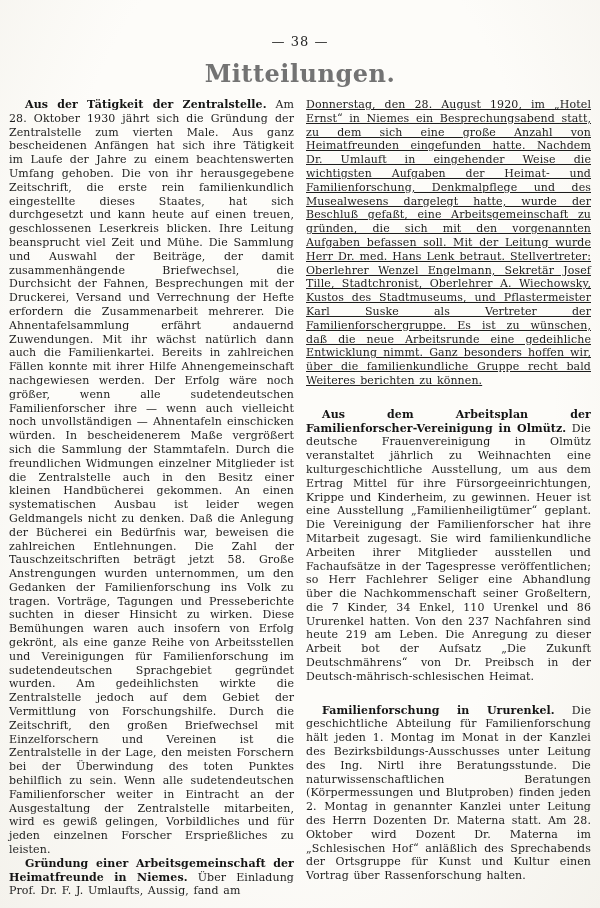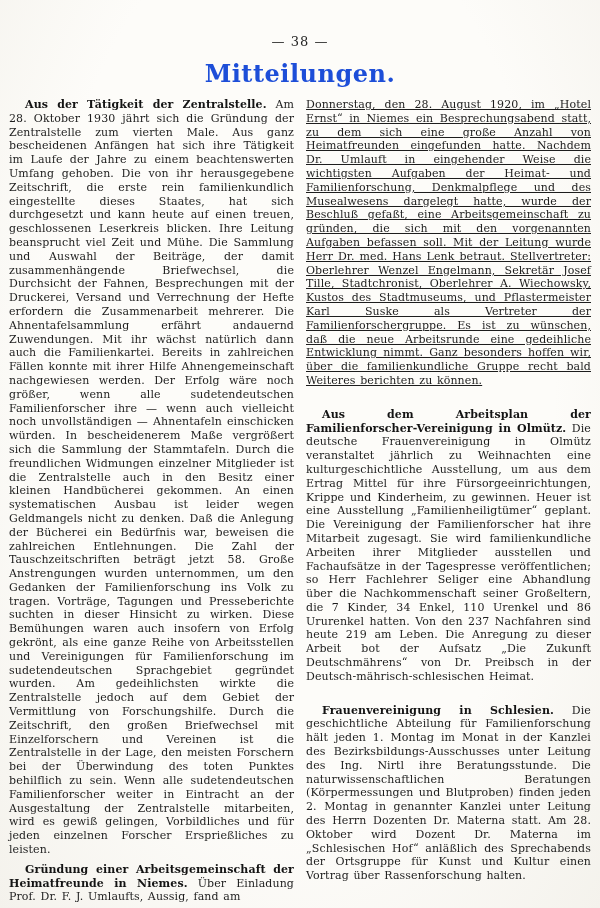--- a/index.html
+++ b/index.html
@@ -27,21 +27,21 @@
     font-size: 13px;
     letter-spacing: 1px;
     color: #242424;
     margin: 4px 0 10px 0;
   }
   .page-title {
     text-align: center;
     font-size: 24px;
     font-weight: bold;
     letter-spacing: 0.5px;
-    color: #1d4ed8;
+    color: #737373;
     margin: 0 0 10px 0;
   }
   .columns {
     display: flex;
     gap: 12px;
     margin-top: 6px;
   }
   .col {
     width: 50%;
     text-align: justify;
@@ -53,21 +53,21 @@
   }
   .col p {
     margin: 0;
     text-indent: 16px;
   }
   .col p.no-indent {
     text-indent: 0;
     text-decoration: underline;
   }
   .col p + p {
-    margin-top: 6px;
+    margin-top: 0;
   }
   .col.right p + p {
     margin-top: 20px;
   }
   .lead {
     font-weight: bold;
     color: #141414;
   }
 </style>
 </head>
@@ -94,19 +94,19 @@
 
     <div class="col right">
       <p class="no-indent">
         <span>Donnerstag, den 28. August 1920, im „Hotel Ernst“ in Niemes ein Besprechungsabend statt, zu dem sich eine große Anzahl von Heimatfreunden eingefunden hatte. Nachdem Dr. Umlauft in eingehender Weise die wichtigsten Aufgaben der Heimat- und Familienforschung, Denkmalpflege und des Musealwesens dargelegt hatte, wurde der Beschluß gefaßt, eine Arbeitsgemeinschaft zu gründen, die sich mit den vorgenannten Aufgaben befassen soll. Mit der Leitung wurde Herr Dr. med. Hans Lenk betraut. Stellvertreter: Oberlehrer Wenzel Engelmann, Sekretär Josef Tille, Stadtchronist, Oberlehrer A. Wiechowsky, Kustos des Stadtmuseums, und Pflastermeister Karl Suske als Vertreter der Familienforschergruppe. Es ist zu wünschen, daß die neue Arbeitsrunde eine gedeihliche Entwicklung nimmt. Ganz besonders hoffen wir, über die familienkundliche Gruppe recht bald Weiteres berichten zu können.</span>
       </p>
       <p>
         <b class="lead">Aus dem Arbeitsplan der Familienforscher-Vereinigung in Olmütz.</b>
         <span>Die deutsche Frauenvereinigung in Olmütz veranstaltet jährlich zu Weihnachten eine kulturgeschichtliche Ausstellung, um aus dem Ertrag Mittel für ihre Fürsorgeeinrichtungen, Krippe und Kinderheim, zu gewinnen. Heuer ist eine Ausstellung „Familienheiligtümer“ geplant. Die Vereinigung der Familienforscher hat ihre Mitarbeit zugesagt. Sie wird familienkundliche Arbeiten ihrer Mitglieder ausstellen und Fachaufsätze in der Tagespresse veröffentlichen; so Herr Fachlehrer Seliger eine Abhandlung über die Nachkommenschaft seiner Großeltern, die 7 Kinder, 34 Enkel, 110 Urenkel und 86 Ururenkel hatten. Von den 237 Nachfahren sind heute 219 am Leben. Die Anregung zu dieser Arbeit bot der Aufsatz „Die Zukunft Deutschmährens“ von Dr. Preibsch in der Deutsch-mährisch-schlesischen Heimat.</span>
       </p>
       <p>
-        <b class="lead">Frauenvereinigung in Schlesien.</b>
+        <b class="lead">Familienforschung in Ururenkel.</b>
         <span>Die geschichtliche Abteilung für Familienforschung hält jeden 1. Montag im Monat in der Kanzlei des Bezirksbildungs-Ausschusses unter Leitung des Ing. Nirtl ihre Beratungsstunde. Die naturwissenschaftlichen Beratungen (Körpermessungen und Blutproben) finden jeden 2. Montag in genannter Kanzlei unter Leitung des Herrn Dozenten Dr. Materna statt. Am 28. Oktober wird Dozent Dr. Materna im „Schlesischen Hof“ anläßlich des Sprechabends der Ortsgruppe für Kunst und Kultur einen Vortrag über Rassenforschung halten.</span>
       </p>
     </div>
 
   </div>
 </div>
 
 </body></html>

